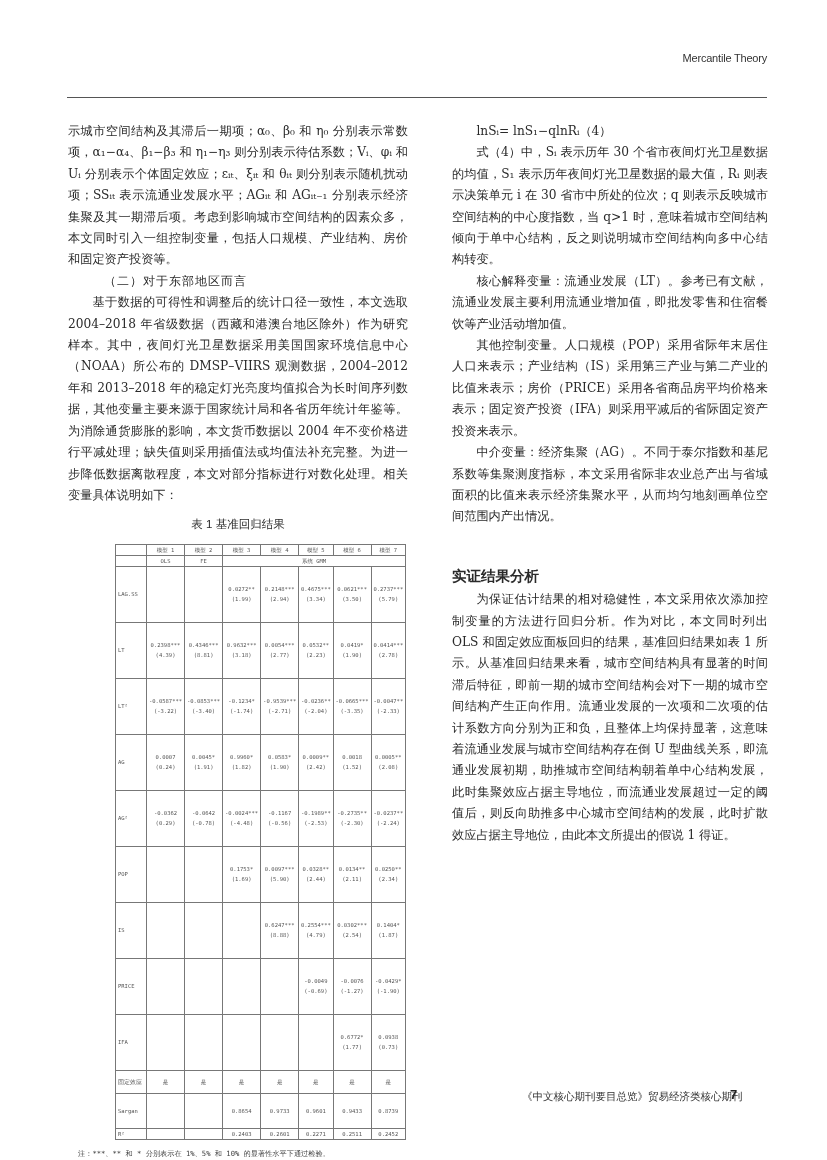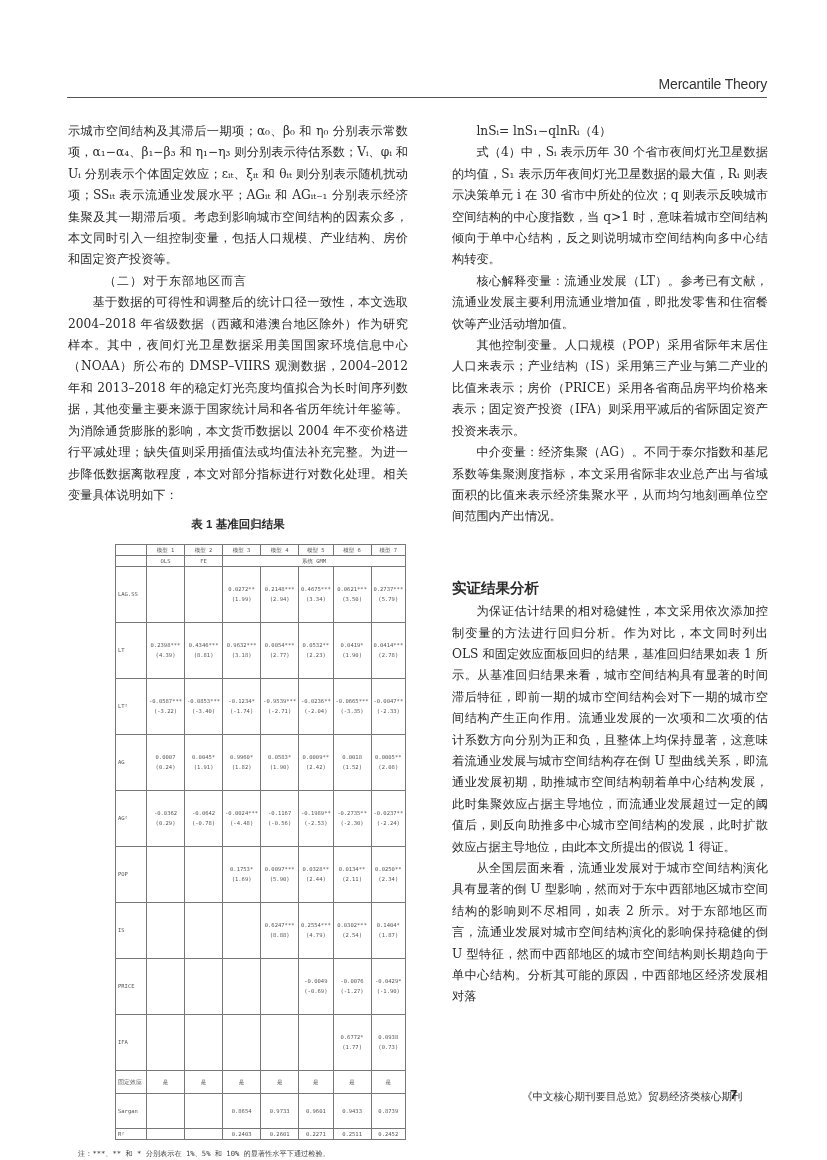--- a/index.html
+++ b/index.html
@@ -1,29 +1,29 @@
 <!DOCTYPE html>
 <html><head>
 <meta charset="utf-8">
 <style>
   html, body { margin:0; padding:0; background:#fff; }
   body { width:827px; height:1160px; position:relative; overflow:hidden;
          font-family:"DejaVu Serif","Liberation Serif",serif; color:#2a2a2a; }
-  .journal-name { position:absolute; right:60px; top:76px; font-family:"Liberation Sans",sans-serif;
-                  font-size:14px; color:#333; letter-spacing:-0.2px; }
+  .journal-name { position:absolute; right:60px; top:52px; font-family:"Liberation Sans",sans-serif;
+                  font-size:11px; color:#333; letter-spacing:-0.2px; }
   .header-rule { position:absolute; left:67px; right:60px; top:97px; height:1px; background:#555; }
   .col { position:absolute; top:121px; width:340px; font-size:12.2px; line-height:21.4px; }
   .col-left { left:68px; }
   .col-right { left:452px; width:316px; }
   .p { margin:0; text-align:justify; text-justify:inter-character; }
   .indent { text-indent:2em; }
   .section-sub { margin:0; padding-left:3em; font-size:12px; letter-spacing:1px; }
   .eq { display:flex; padding-left:2em; margin:0; }
-  .heading { font-family:"Liberation Sans",sans-serif; font-weight:bold; font-size:14.5px; margin:50px 0 2px 0; }
-  .table-title { text-align:center; font-family:"Liberation Sans",sans-serif; font-weight:bold;
+  .heading { font-family:"Liberation Sans",sans-serif; font-weight:bold; font-size:14.5px; margin:38px 0 2px 0; }
+  .table-title { text-align:center; font-family:"Liberation Sans",sans-serif; font-weight:normal;
                  font-size:11.5px; margin:8px 0 8px 0; }
   table.reg { border-collapse:collapse; width:291px; margin-left:47px;
               font-family:"DejaVu Sans Mono","Liberation Mono",monospace; font-size:5.5px; color:#555; }
   table.reg td { border:0.8px solid #777; text-align:center; padding:0; line-height:10px; }
   table.reg tr.thick td { border-top:1.2px solid #222; }
   table.reg td.lab { text-align:left; padding-left:2px; }
   .note { font-family:"DejaVu Sans Mono",monospace; font-size:7.2px; color:#444; margin:3px 0 0 10px; }
   .footer { position:absolute; top:1090px; left:522px; font-family:Liberation Mono, monospace;
             font-size:10.5px; color:#333; }
   .page-num { position:absolute; top:1087px; left:730px; font-family:"Liberation Sans",sans-serif;
@@ -381,17 +381,16 @@
   <p class="eq">
     <span>lnSᵢ= lnS₁−qlnRᵢ</span>
     <span>（4）</span>
   </p>
   <p class="p indent">式（4）中，Sᵢ 表示历年 30 个省市夜间灯光卫星数据的均值，S₁ 表示历年夜间灯光卫星数据的最大值，Rᵢ 则表示决策单元 i 在 30 省市中所处的位次；q 则表示反映城市空间结构的中心度指数，当 q&gt;1 时，意味着城市空间结构倾向于单中心结构，反之则说明城市空间结构向多中心结构转变。</p>
   <p class="p indent">核心解释变量：流通业发展（LT）。参考已有文献，流通业发展主要利用流通业增加值，即批发零售和住宿餐饮等产业活动增加值。</p>
   <p class="p indent">其他控制变量。人口规模（POP）采用省际年末居住人口来表示；产业结构（IS）采用第三产业与第二产业的比值来表示；房价（PRICE）采用各省商品房平均价格来表示；固定资产投资（IFA）则采用平减后的省际固定资产投资来表示。</p>
   <p class="p indent">中介变量：经济集聚（AG）。不同于泰尔指数和基尼系数等集聚测度指标，本文采用省际非农业总产出与省域面积的比值来表示经济集聚水平，从而均匀地刻画单位空间范围内产出情况。</p>
   <div class="heading">实证结果分析</div>
   <p class="p indent">为保证估计结果的相对稳健性，本文采用依次添加控制变量的方法进行回归分析。作为对比，本文同时列出 OLS 和固定效应面板回归的结果，基准回归结果如表 1 所示。从基准回归结果来看，城市空间结构具有显著的时间滞后特征，即前一期的城市空间结构会对下一期的城市空间结构产生正向作用。流通业发展的一次项和二次项的估计系数方向分别为正和负，且整体上均保持显著，这意味着流通业发展与城市空间结构存在倒 U 型曲线关系，即流通业发展初期，助推城市空间结构朝着单中心结构发展，此时集聚效应占据主导地位，而流通业发展超过一定的阈值后，则反向助推多中心城市空间结构的发展，此时扩散效应占据主导地位，由此本文所提出的假说 1 得证。</p>
-  <p class="p indent">从全国层面来看，流通业发展对于城市空间结构演化具有显著的倒 U 型影响，然而对于东中西部地区城市空间结构的影响则不尽相同，如表 2 所示。对于东部地区而言，流通业发展对城市空间结构演化的影响保持稳健的倒 U 型特征，然而中西部地区的城市空间结构则长期趋向于单中心结构。分析其可能的原因，中西部地区经济发展相对落</p>
 </div>
 
 <div class="footer">《中文核心期刊要目总览》贸易经济类核心期刊</div>
 <div class="page-num">7</div>
 
 </body></html>

